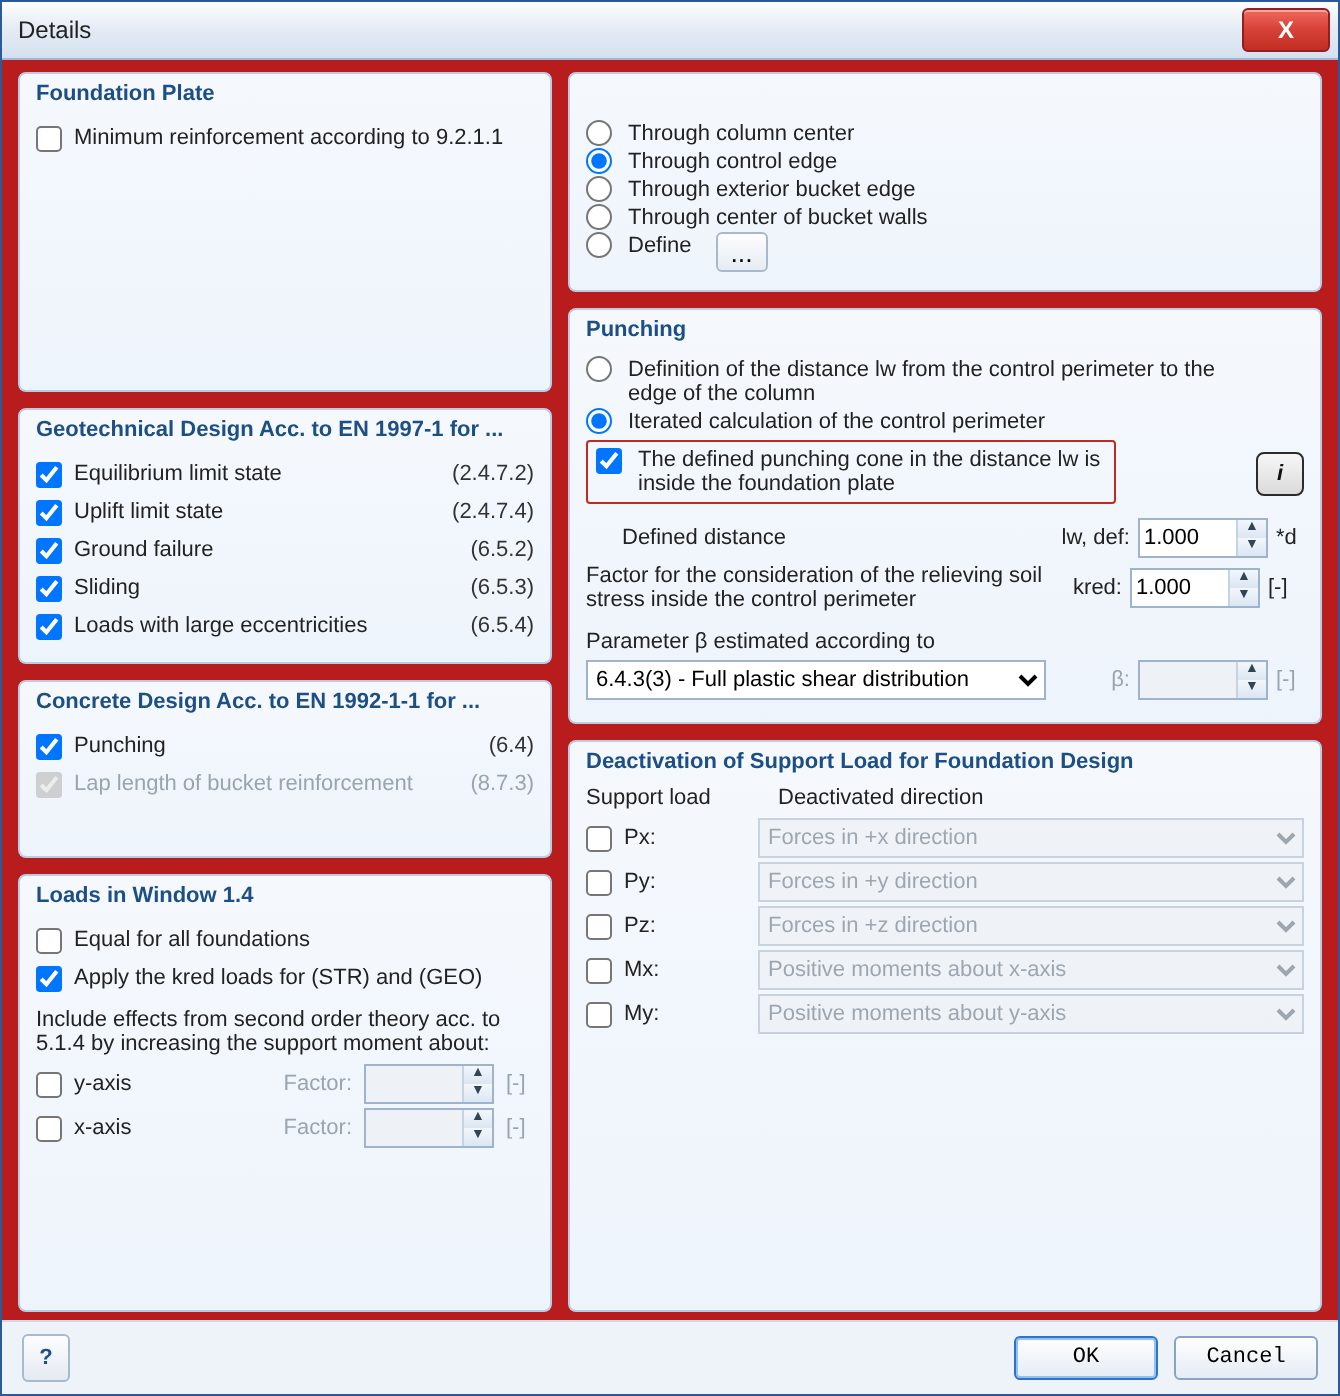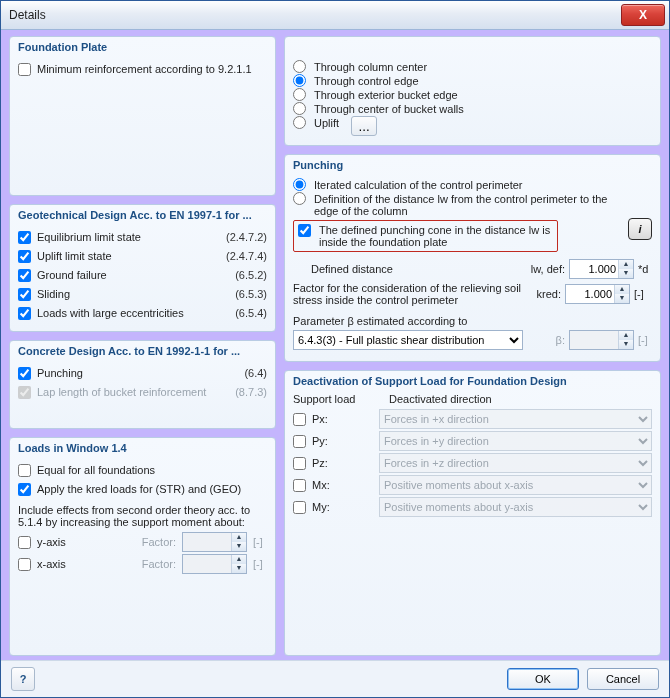--- a/index.html
+++ b/index.html
@@ -1,16 +1,16 @@
 <!DOCTYPE html>
 <html><head>
 <meta charset="utf-8">
 <style>
   html,body{margin:0;padding:0;font-family:"Segoe UI",Tahoma,Arial,sans-serif;font-size:11px;color:#222;background:#fff}
-  .window{width:670px;height:698px;border:1px solid #2b5a99;box-sizing:border-box;position:relative;background:#c4b5fd;display:flex;flex-direction:column}
+  .window{width:670px;height:698px;border:1px solid #2b5a99;box-sizing:border-box;position:relative;background:#b91c1c;display:flex;flex-direction:column}
   .titlebar{height:28px;background:linear-gradient(#fdfefe,#e6ecf5 45%,#d5e0ef);border-bottom:1px solid #9db6d9;display:flex;align-items:center;padding:0 4px 0 8px}
   .titlebar .title{font-size:12px;color:#222}
   .titlebar .spacer{flex:1}
   .close-btn{width:42px;height:20px;border:1px solid #902020;border-radius:3px;background:linear-gradient(#ef6a5e,#d8433a 45%,#c22e22);color:#fff;display:flex;align-items:center;justify-content:center;font-weight:bold;font-size:12px;box-shadow:inset 0 1px 0 rgba(255,255,255,.4)}
   .body{flex:1;padding:6px 8px 4px 8px;display:flex;gap:8px;overflow:hidden}
   .col{display:flex;flex-direction:column;gap:8px}
   .col-left{width:280px}
   .col-right{flex:1}
   fieldset.group{border:1px solid #b9cce4;border-radius:4px;background:linear-gradient(#f5f9fe,#eef4fb);margin:0;padding:22px 8px 8px 8px;position:relative}
   fieldset.group>legend{position:absolute;top:4px;left:8px;padding:0;color:#1d4f84;font-weight:bold;font-size:11px}
@@ -24,39 +24,39 @@
   .sep{height:6px}
   .radio-row{display:flex;align-items:flex-start;gap:6px;margin:1px 0}
   .radio-row .rlabel{padding-top:1px}
   .define-btn{width:26px;height:20px;border:1px solid #a9b9cc;border-radius:3px;background:linear-gradient(#fdfdfe,#e6ecf3);margin-left:6px;text-align:center}
   .highlight-box{border:1.5px solid #c02a21;border-radius:2px;padding:3px 4px;margin:2px 0 4px 0;display:flex;align-items:flex-start;gap:6px}
   .info-btn{width:22px;height:20px;border:1px solid #2b2b2b;border-radius:4px;background:linear-gradient(#f7f7f7,#dadada);display:flex;align-items:center;justify-content:center;color:#111;font-weight:bold;font-style:italic;margin-left:auto}
   .field-row{display:flex;align-items:center;gap:4px;margin:3px 0}
   .field-row .fl{flex:1}
   .param-sym{min-width:34px;text-align:right}
   .spin{display:inline-flex;align-items:stretch;border:1px solid #9fb3cc;background:#fff;height:18px}
-  .spin input{border:none;width:44px;text-align:right;padding:0 2px;font-family:inherit;font-size:11px}
+  .spin input{border:none;width:44px;text-align:left;padding:0 2px;font-family:inherit;font-size:11px}
   .spin .arrows{display:flex;flex-direction:column;width:14px;border-left:1px solid #c6d3e3}
   .spin .arrows span{flex:1;font-size:7px;line-height:8px;text-align:center;color:#345;background:linear-gradient(#f3f7fc,#dbe6f2)}
   .spin.dis{background:#eef1f5}
   .spin.dis input{background:#eef1f5;color:#9aa4ae}
   .unit{min-width:14px}
   select.combo{height:20px;border:1px solid #9fb3cc;background:#fff;font-family:inherit;font-size:11px;width:230px}
   .loads-note{margin:6px 0 4px 0}
   .factor-row{display:flex;align-items:center;gap:6px;margin:2px 0}
   .factor-row .axis{flex:1}
   .factor-label{color:#9aa4ae;min-width:42px;text-align:right}
   .supp-head{display:flex;gap:18px;margin-bottom:4px}
   .supp-head .h1{width:78px}
   .supp-row{display:flex;align-items:center;gap:8px;margin:2px 0}
   .supp-row .sl{width:78px;display:flex;align-items:center;gap:4px}
   .supp-row select{flex:1;height:20px;border:1px solid #b8c4d2;background:#eef1f5;color:#7a8590;font-family:inherit;font-size:11px}
   .footer{height:36px;border-top:1px solid #cdd9e8;background:#eef3fa;display:flex;align-items:center;padding:0 10px;gap:8px}
   .footer .spacer{flex:1}
-  .btn{height:22px;min-width:72px;border:1px solid #8aa3c2;border-radius:3px;background:linear-gradient(#fefefe,#e5ecf5);font-family:Liberation Sans, sans-serif;font-size:11px;padding:0 12px}
+  .btn{height:22px;min-width:72px;border:1px solid #8aa3c2;border-radius:3px;background:linear-gradient(#fefefe,#e5ecf5);font-family:Liberation Mono, monospace;font-size:11px;padding:0 12px}
   .btn.primary{border:1px solid #2e72c9;box-shadow:0 0 0 1px #8fc2f3 inset}
   .help-btn{width:22px;height:22px;border:1px solid #a9b9cc;border-radius:3px;background:linear-gradient(#fdfdfe,#e4eaf2);display:flex;align-items:center;justify-content:center;color:#1d4f84;font-weight:bold}
 </style>
 </head>
 <body>
 
 <div class="window">
   <div class="titlebar">
     <span class="title">Details</span>
     <span class="spacer"></span>
@@ -206,37 +206,37 @@
         <div class="radio-row">
             <input type="radio" name="ds" style="">
             <span class="rlabel">Through exterior bucket edge</span>
           </div>
         <div class="radio-row">
             <input type="radio" name="ds" style="">
             <span class="rlabel">Through center of bucket walls</span>
           </div>
         <div class="radio-row">
             <input type="radio" name="ds" style="">
-            <span class="rlabel">Uplift</span>
+            <span class="rlabel">Define</span>
           <button class="define-btn">...</button>
           </div>
       </fieldset>
 
       <fieldset class="group">
         <legend>Punching</legend>
         <div class="radio-row">
+            <input type="radio" name="pu" style="">
+            <span class="rlabel" style="max-width:300px">Definition of the distance lw from the control perimeter to the edge of the column</span>
+          </div>
+        <div class="radio-row">
             <input type="radio" name="pu" checked="" style="">
             <span class="rlabel">Iterated calculation of the control perimeter</span>
           </div>
-        <div class="radio-row">
-            <input type="radio" name="pu" style="">
-            <span class="rlabel" style="max-width:300px">Definition of the distance lw from the control perimeter to the edge of the column</span>
-          </div>
-
-        <div style="display:flex;align-items:flex-start;gap:6px">
+
+        <div style="display:flex;align-items:center;gap:6px">
           <div class="highlight-box" style="flex:0 0 255px">
             <input type="checkbox" checked="" style="">
             <span>The defined punching cone in the distance lw is inside the foundation plate</span>
           </div>
           <div class="info-btn">
               <span>i</span>
             </div>
         </div>
 
         <div class="field-row">

